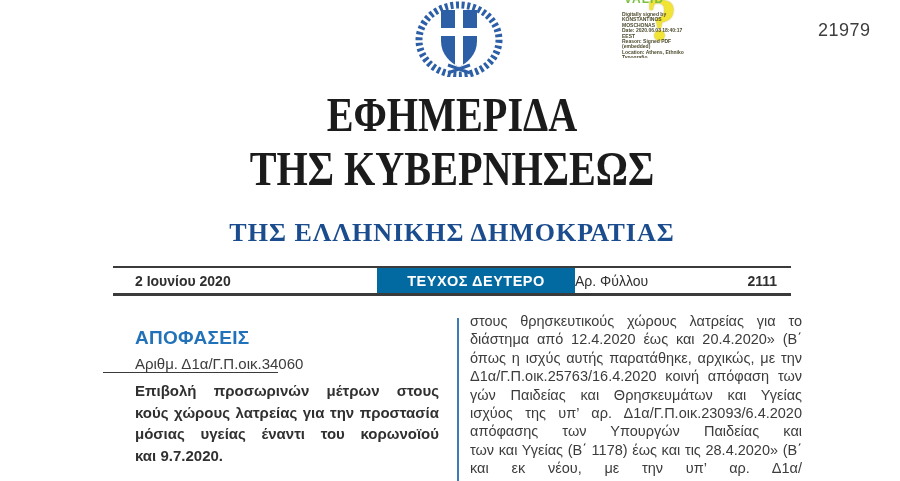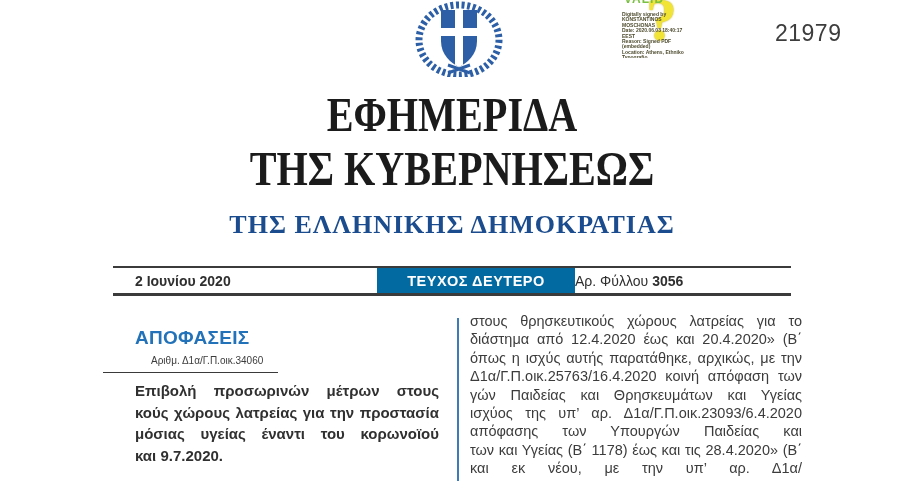--- a/index.html
+++ b/index.html
@@ -19,69 +19,69 @@
   }
   .stamp-valid {
     position:absolute; left:4px; top:-8px; z-index:2;
     font-size:12px; font-weight:bold; color:#7ac143; letter-spacing:1px;
   }
   .stamp-lines {
     position:absolute; left:2px; top:12px; width:74px; z-index:3;
     font-size:5px; line-height:5.4px; color:#4d4b2e; font-weight:bold;
   }
   .page-number {
-    position:absolute; left:775px; top:20px;
-    font-size:23px; color:#3d3d3d; letter-spacing:0.5px;
+    position:absolute; left:818px; top:20px;
+    font-size:18px; color:#3d3d3d; letter-spacing:0.5px;
   }
 
   
   .masthead { position:absolute; left:113px; top:88px; width:678px; text-align:center; }
   .mast-line {
     font-family:"Liberation Serif","DejaVu Serif",serif; font-weight:bold;
     font-size:49px; line-height:54px; color:#1b1b1b;
     transform:scaleX(0.82); transform-origin:50% 50%; white-space:nowrap;
   }
   .mast-sub {
-    margin-top:14px;
+    margin-top:22px;
     font-family:"Liberation Serif","DejaVu Serif",serif; font-weight:bold;
     font-size:26px; line-height:30px; color:#1b4c8e; letter-spacing:1px; white-space:nowrap;
   }
 
   
   .info-bar {
     position:absolute; left:113px; top:266px; width:678px; height:25px;
     border-top:2px solid #3b3b3b; border-bottom:3px solid #3b3b3b;
     display:flex; align-items:stretch; box-sizing:content-box;
   }
   .info-date {
     flex:0 0 242px; display:flex; align-items:center;
     padding-left:22px; font-size:14px; font-weight:bold; color:#2f2f2f;
   }
   .info-issue {
     flex:0 0 198px; background:#0369a1; color:#ffffff;
     display:flex; align-items:center; justify-content:center;
     font-size:14.5px; font-weight:bold; letter-spacing:0.5px;
   }
   .info-sheet {
-    flex:1 1 auto; display:flex; align-items:center; justify-content:flex-start;
+    flex:1 1 auto; display:flex; align-items:center; justify-content:space-between;
     padding-right:14px; font-size:14px; color:#2f2f2f; gap:4px;
   }
   .info-sheet .num { font-weight:bold; }
 
   
   .col-divider {
     position:absolute; left:457px; top:318px; width:2px; height:163px;
     background:#3d7ab8;
   }
   .left-col { position:absolute; left:135px; top:327px; width:304px; }
   .section-heading {
     font-size:19px; font-weight:bold; color:#2272b9; letter-spacing:0.3px;
   }
   .decision-number {
-    position:absolute; left:0; top:28px; font-size:10px; color:#3c3c3c;margin-left:16px;
+    position:absolute; left:0; top:28px; font-size:15px; color:#3c3c3c;
   }
   .decision-underline {
     position:absolute; left:-32px; top:45px; width:175px; height:0;
     border-top:1.5px solid #3a3a3a;
   }
   .subject { position:absolute; left:0; top:53px; width:304px; }
   .subject .jline {
     font-size:15px; font-weight:bold; color:#303030; line-height:21.7px;
     text-align:justify; text-align-last:justify; overflow:hidden; height:21.7px;
   }
@@ -137,21 +137,21 @@
     <div class="mast-line">ΕΦΗΜΕΡΙΔΑ</div>
     <div class="mast-line">ΤΗΣ ΚΥΒΕΡΝΗΣΕΩΣ</div>
     <div class="mast-sub">ΤΗΣ ΕΛΛΗΝΙΚΗΣ ΔΗΜΟΚΡΑΤΙΑΣ</div>
   </div>
 
   <div class="info-bar">
     <div class="info-date">2 Ιουνίου 2020</div>
     <div class="info-issue">ΤΕΥΧΟΣ ΔΕΥΤΕΡΟ</div>
     <div class="info-sheet">
       <span>Αρ. Φύλλου</span>
-      <span class="num">3056</span>
+      <span class="num">2111</span>
     </div>
   </div>
 
   <div class="col-divider"></div>
 
   <div class="left-col">
     <div class="section-heading">ΑΠΟΦΑΣΕΙΣ</div>
     <div class="decision-number">Αριθμ. Δ1α/Γ.Π.οικ.34060</div>
     <div class="decision-underline"></div>
     <div class="subject">

